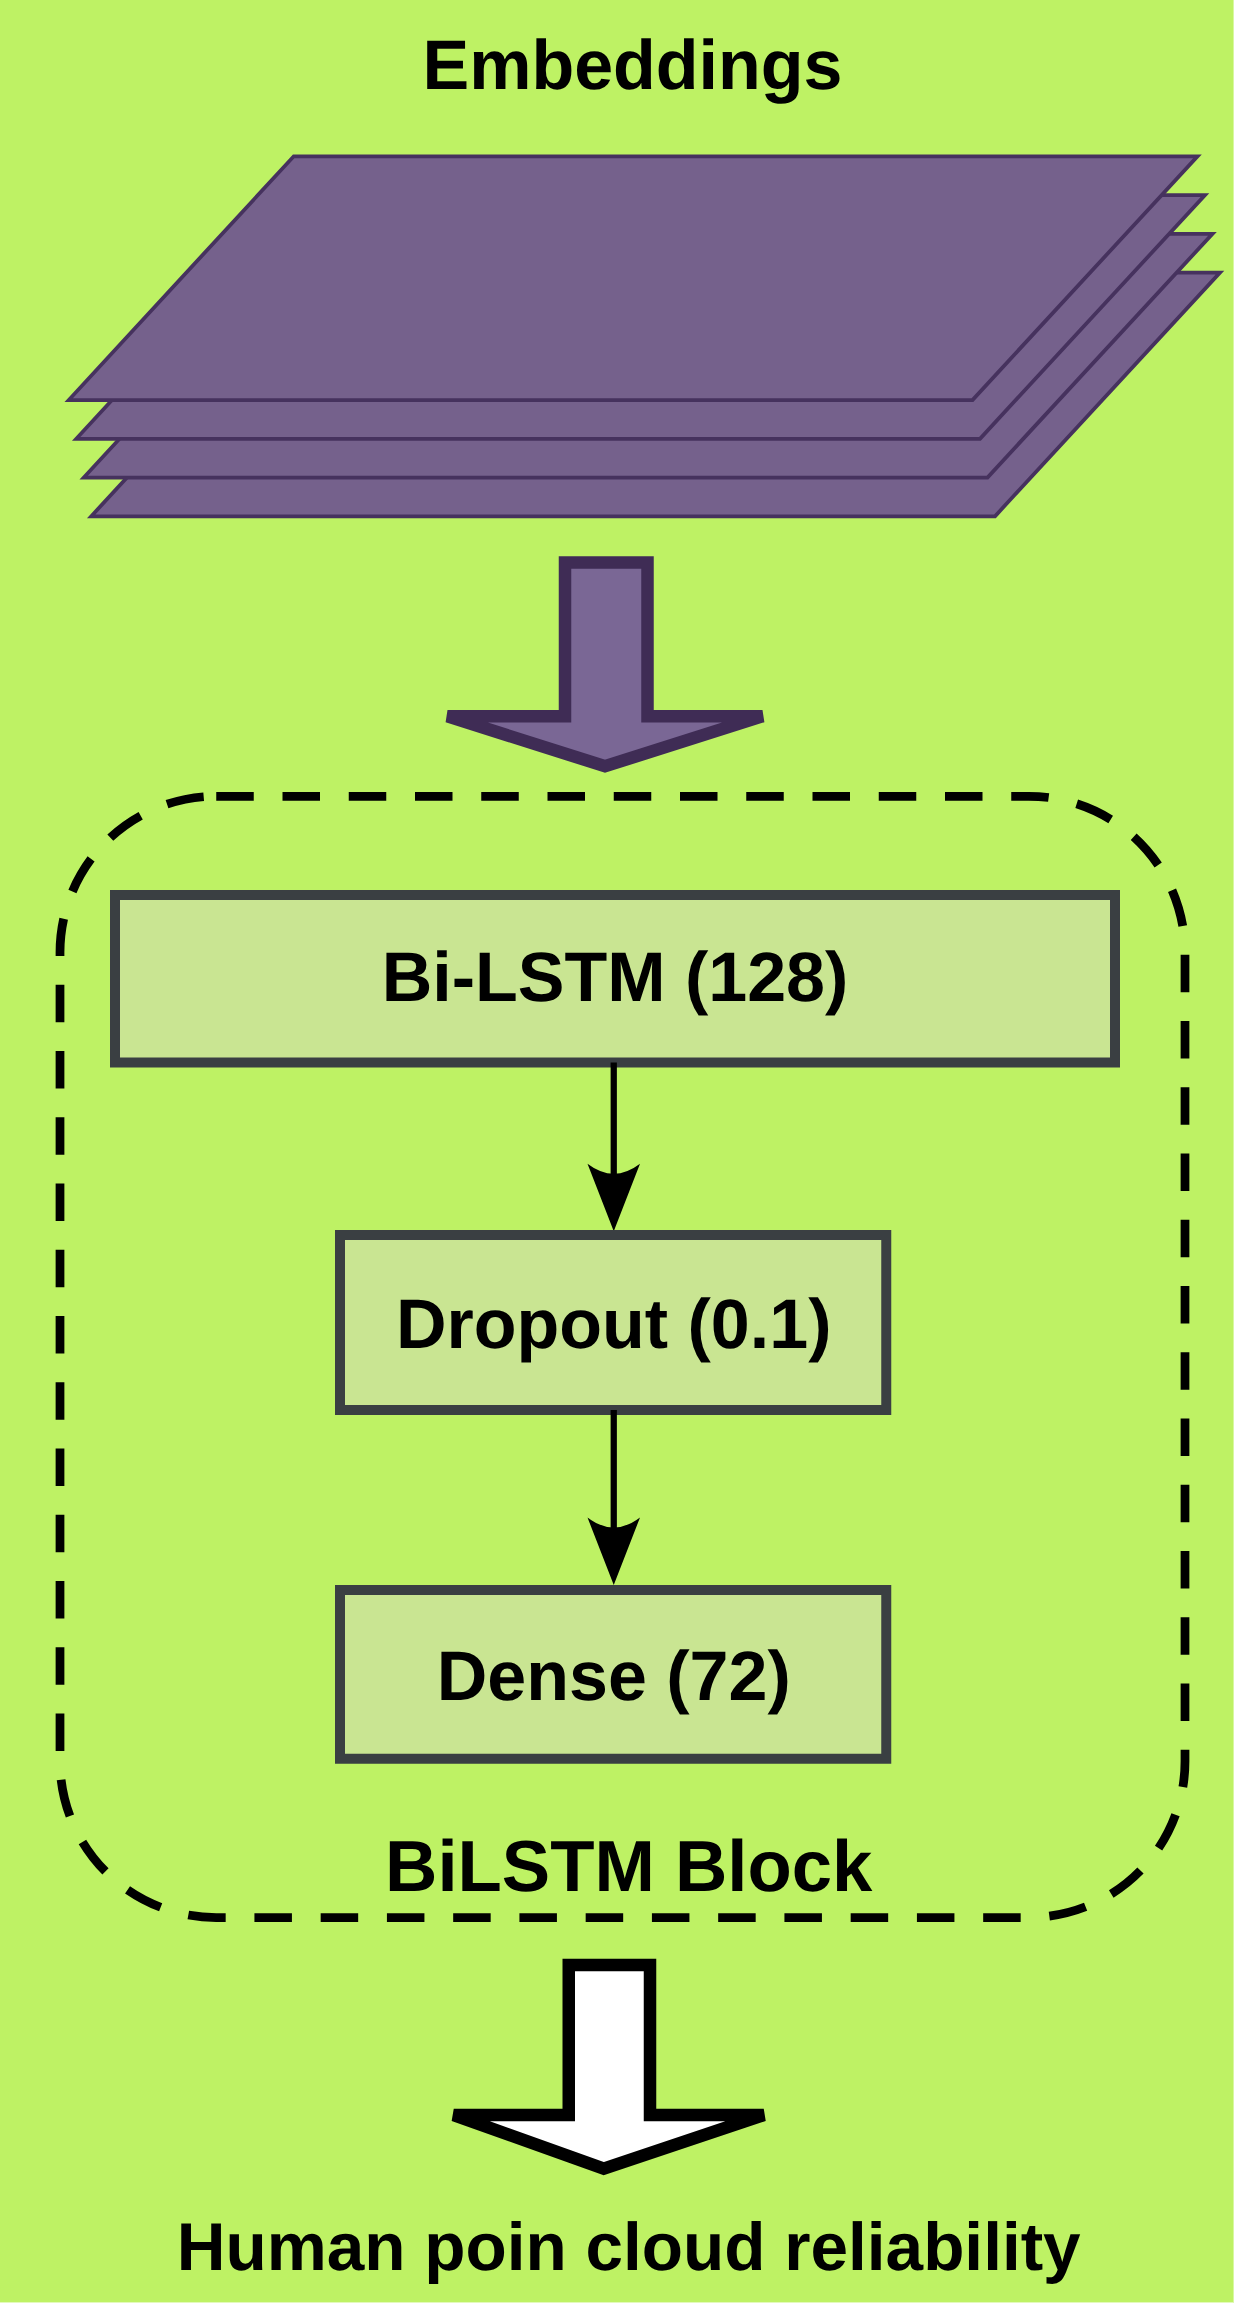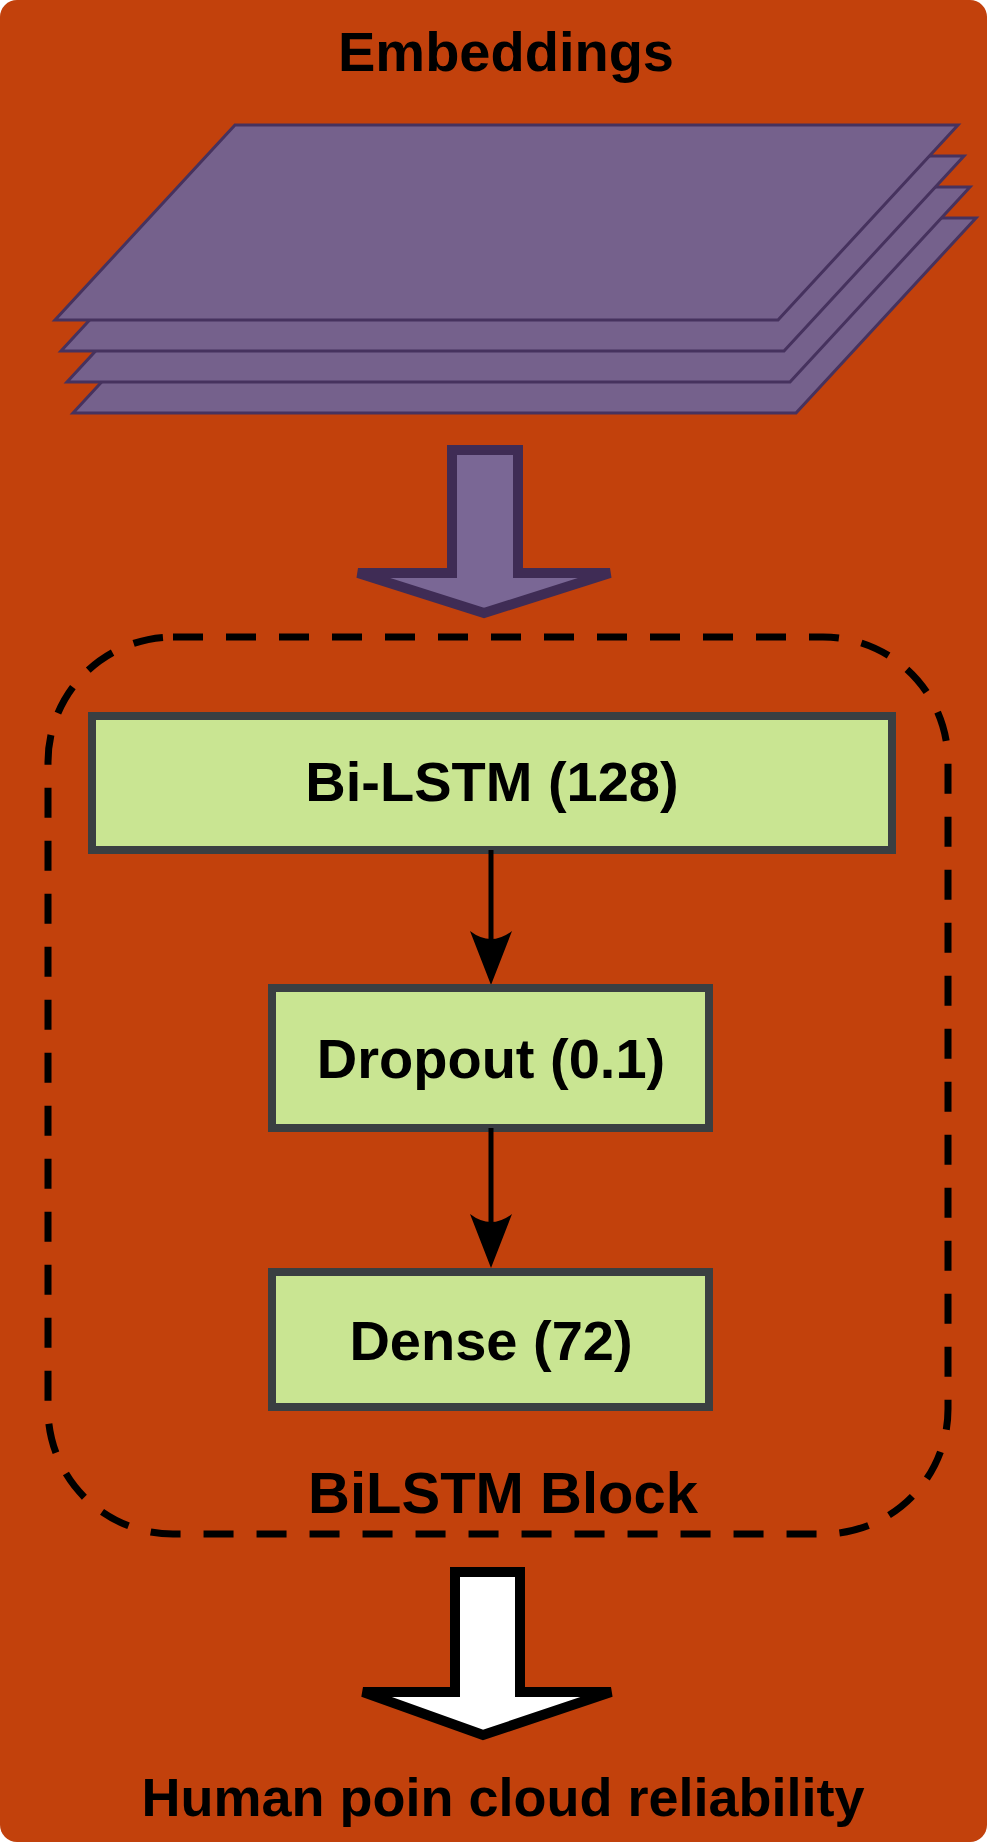--- a/index.html
+++ b/index.html
@@ -4,23 +4,22 @@
 <style>
   html, body {
     margin: 0;
     padding: 0;
     background: #ffffff;
   }
   .stage {
     position: relative;
     width: 987px;
     height: 1842px;
-    background: #c2410c;
+    background: #bef264;
     overflow: hidden;
-    border-radius: 17px;
   }
   svg text {
     font-family: "Liberation Sans", "DejaVu Sans", sans-serif;
     font-weight: bold;
     fill: #000000;
   }
   .title-text   { font-size: 56px; }
   .box-text     { font-size: 56px; }
   .block-text   { font-size: 58px; }
   .output-text  { font-size: 54px; }

